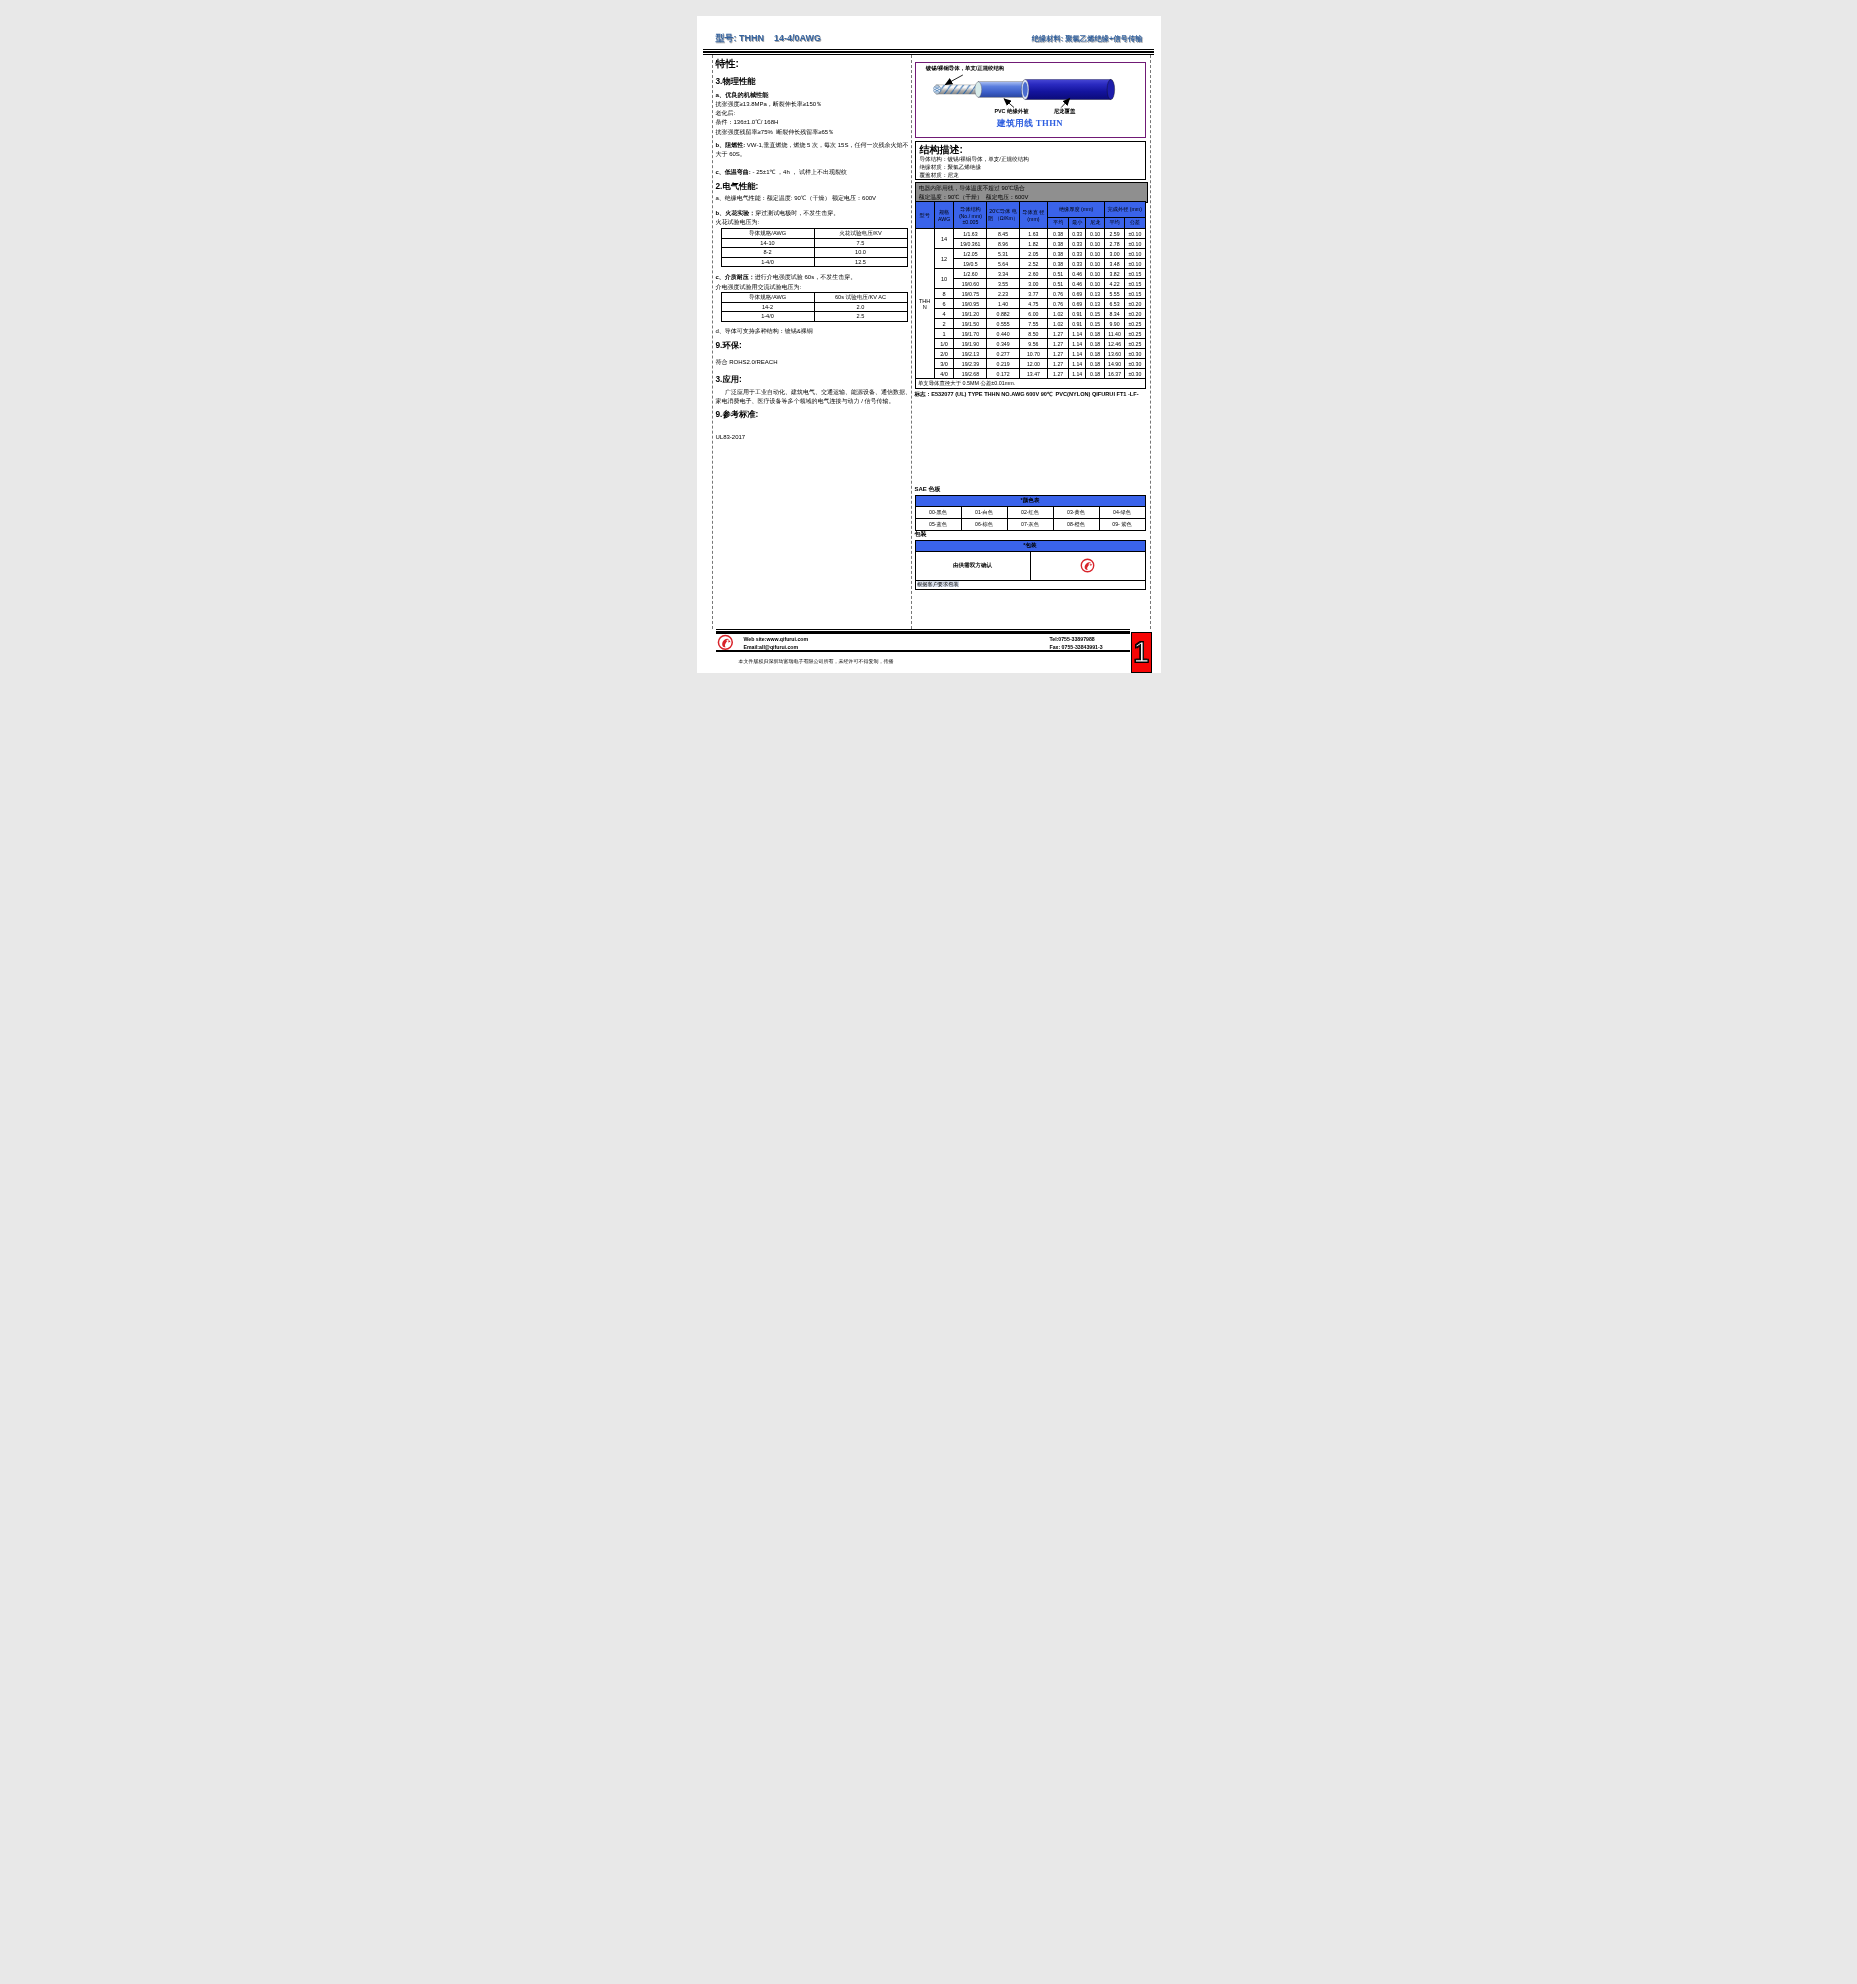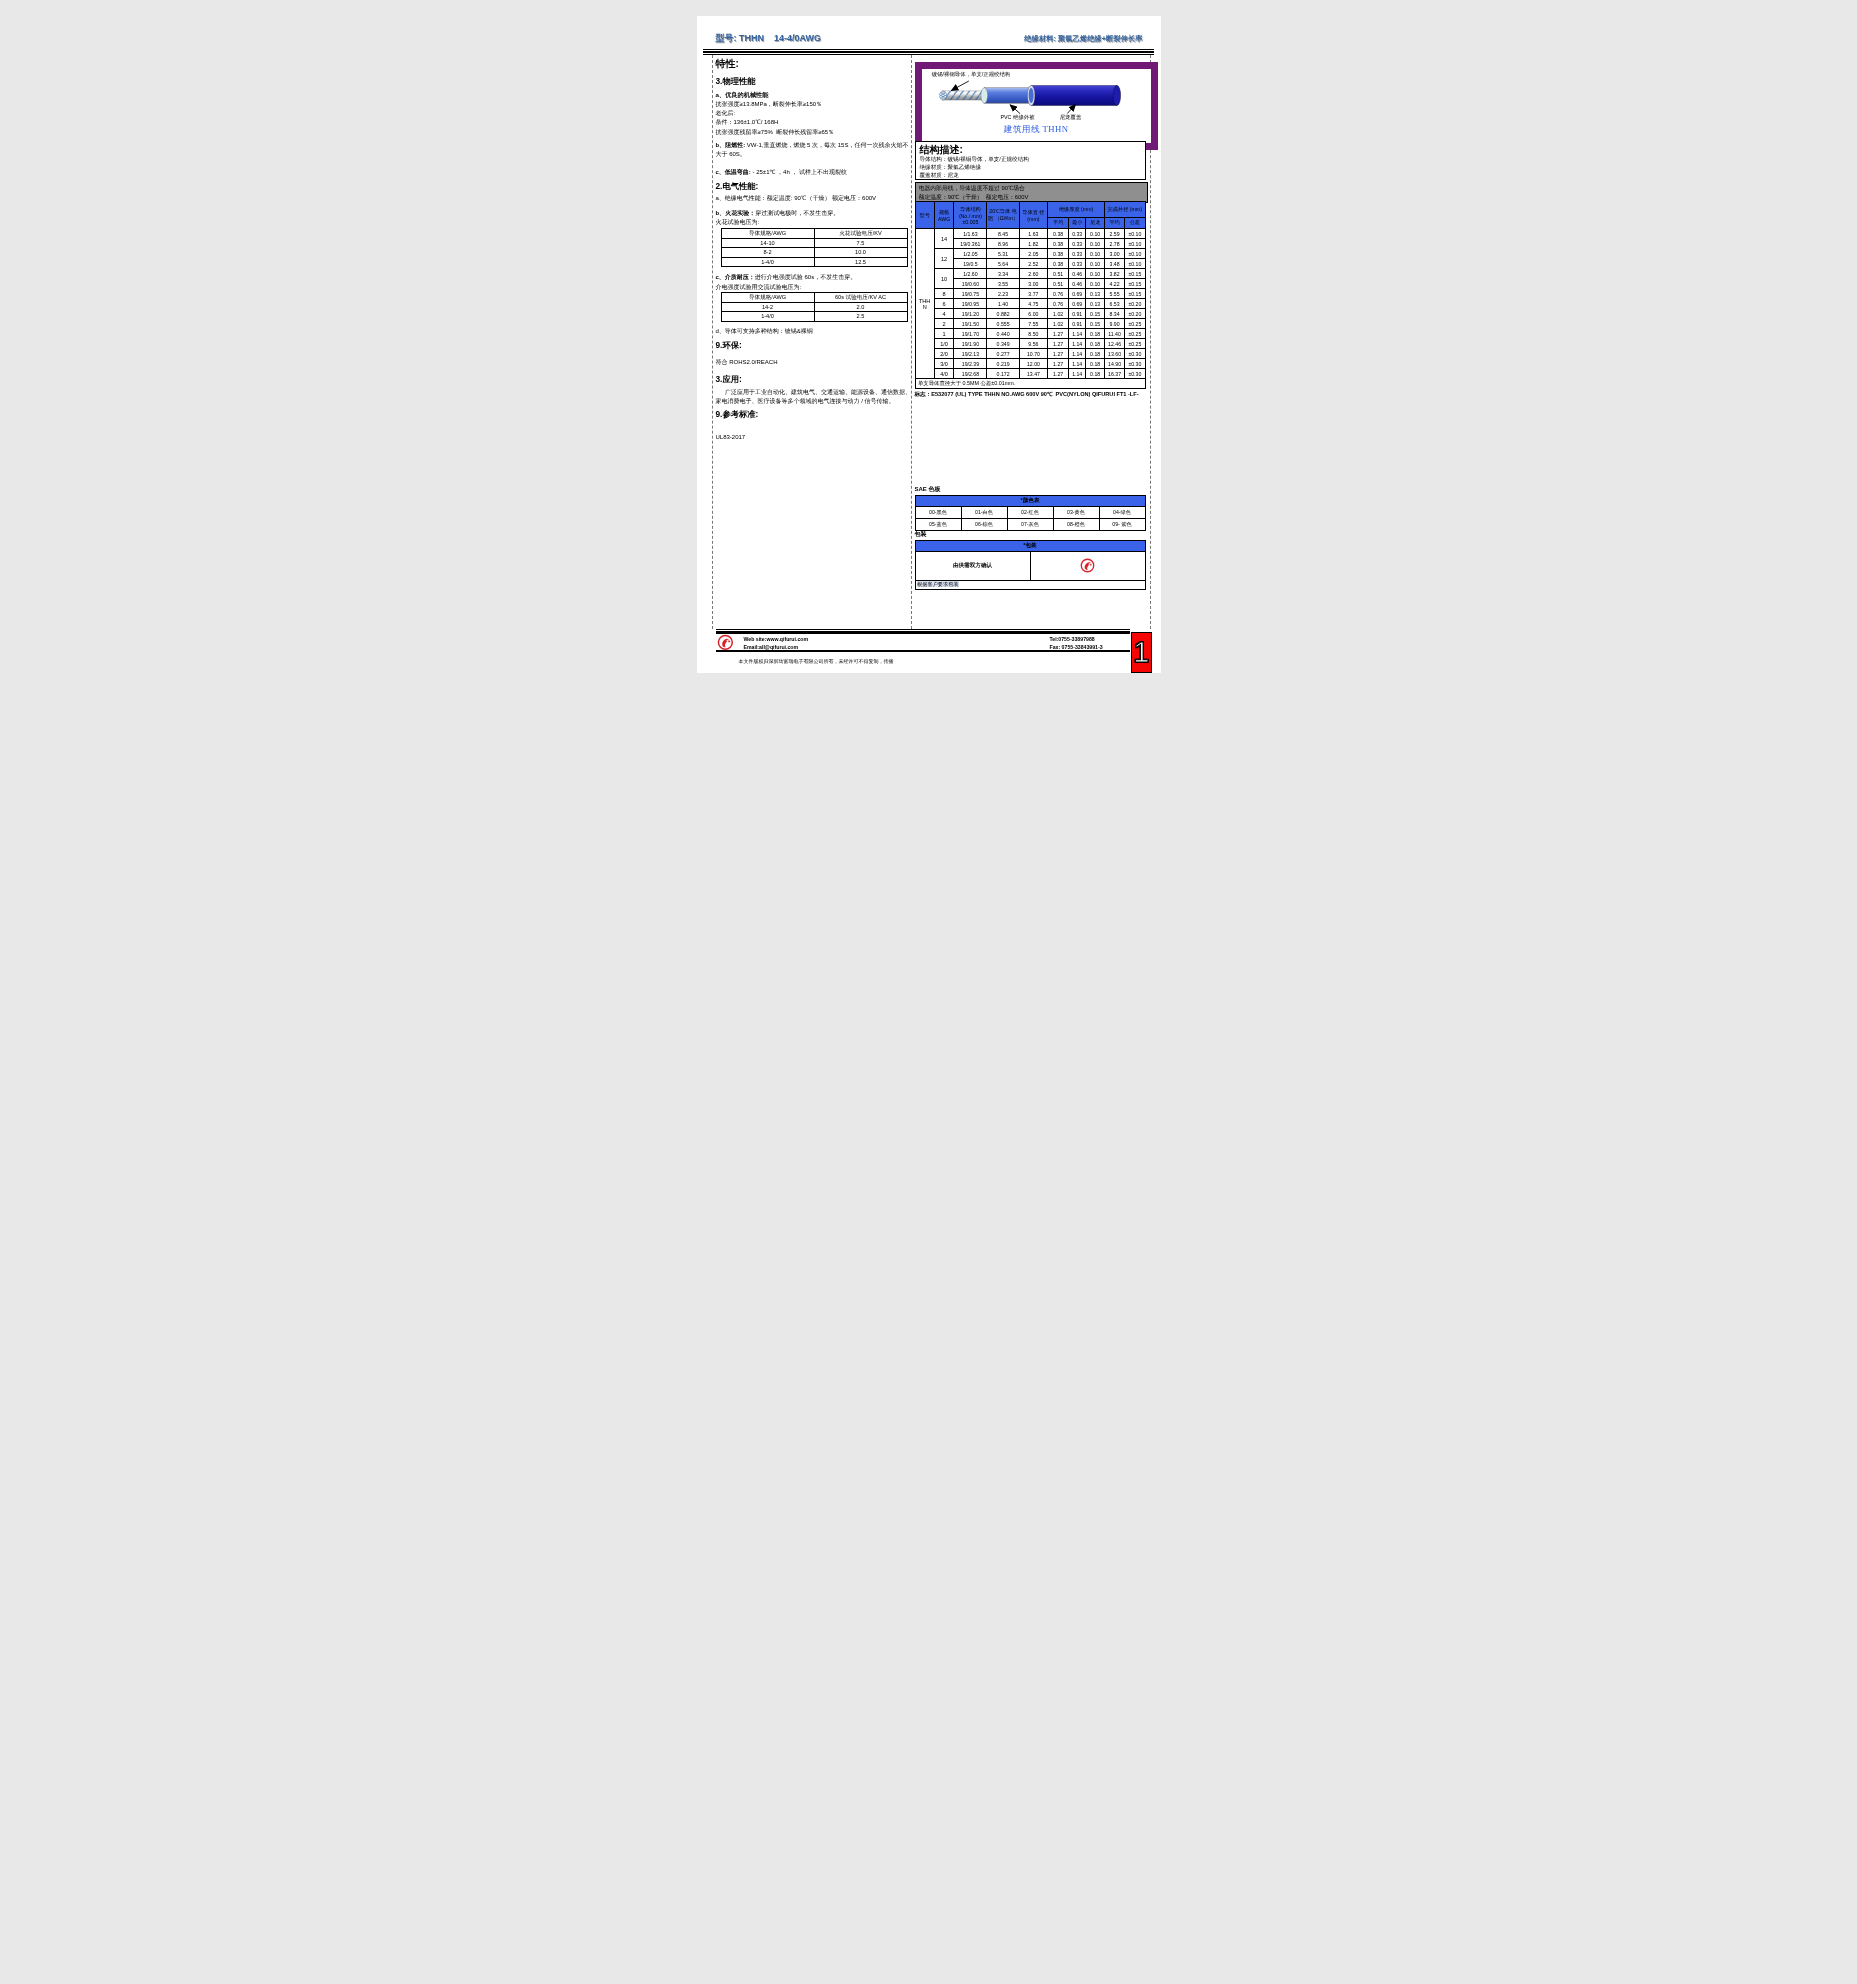--- a/index.html
+++ b/index.html
@@ -18,21 +18,21 @@
   .dash{position:absolute;top:39px;height:574px;width:0;border-left:0.4px dashed #777;}
   
   .L{position:absolute;left:19px;width:196px;}
   .h1{font-size:10px;font-weight:700;}
   .h2{font-size:8.3px;font-weight:700;}
   .t{font-size:6px;line-height:8.7px;}
   .tb{font-size:6.2px;font-weight:700;}
   .mini{border-collapse:collapse;table-layout:fixed;width:187px;font-size:5.6px;text-align:center;}
   .mini th,.mini td{border:0.8px solid #000;font-weight:400;height:8.3px;padding:0;}
   .mini tr.hd th{height:9px;}
-  .diagram{position:absolute;left:218px;top:46px;width:229px;height:74px;border:7px solid #701a75;background:#fff;}
+  .diagram{position:absolute;left:218px;top:46px;width:229px;height:74px;border:1px solid #701a75;background:#fff;font-weight:bold;}
   .dlabel{position:absolute;font-size:5.4px;}
   .dcap{position:absolute;left:0;right:0;top:55px;text-align:center;font-size:8.7px;color:#2d5ee0;
         font-family:"Liberation Serif",serif;letter-spacing:0.4px;}
   .struct{position:absolute;left:218px;top:125px;width:229px;height:37px;border:1px solid #000;background:#fff;}
   .struct .st{position:absolute;left:4px;top:0.8px;font-size:10px;font-weight:700;}
   .struct .sl{position:absolute;left:4px;font-size:5.6px;}
   .grayband{position:absolute;left:218px;top:166px;width:231px;height:18.7px;background:#8f8f8f;border:0.4px solid #000;}
   .grayband div{position:absolute;left:3.2px;font-size:5.8px;}
   .spec-table{position:absolute;left:218px;top:185px;border-collapse:collapse;table-layout:fixed;width:231px;
               font-size:5.2px;text-align:center;border:1.2px solid #000;}
@@ -69,21 +69,21 @@
                 -webkit-text-stroke:1px #000;
                 text-shadow:-0.8px -0.8px 0 #000,0.8px -0.8px 0 #000,-0.8px 0.8px 0 #000,0.8px 0.8px 0 #000;}
   .copyright{position:absolute;left:42px;top:642px;font-size:5px;}
 </style>
 </head>
 <body>
 
 <div class="page">
 
   <div class="hdr-left pre">型号: THHN    14-4/0AWG</div>
-  <div class="hdr-right pre">绝缘材料: 聚氯乙烯绝缘+断裂伸长率</div>
+  <div class="hdr-right pre">绝缘材料: 聚氯乙烯绝缘+信号传输</div>
   <div class="rules" style="top:33px;">
     <div class="r1"></div>
       <div class="r2"></div>
       <div class="r3"></div>
   </div>
 
   <div class="dash" style="left:15px;"></div>
   <div class="dash" style="left:214px;"></div>
   <div class="dash" style="left:453px;"></div>
 

